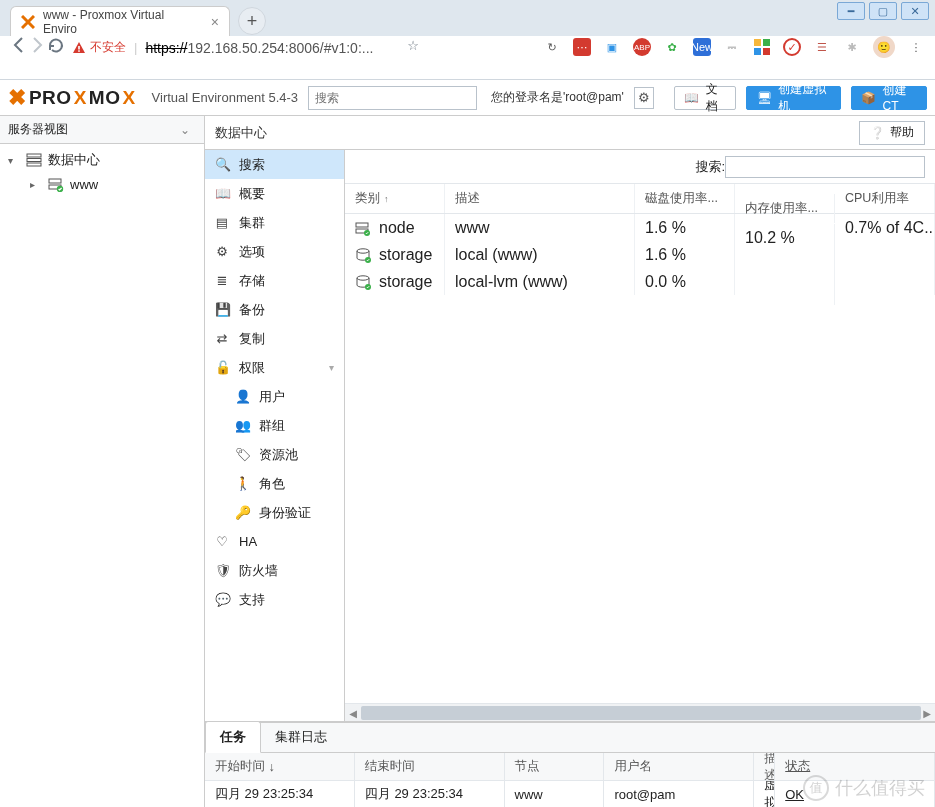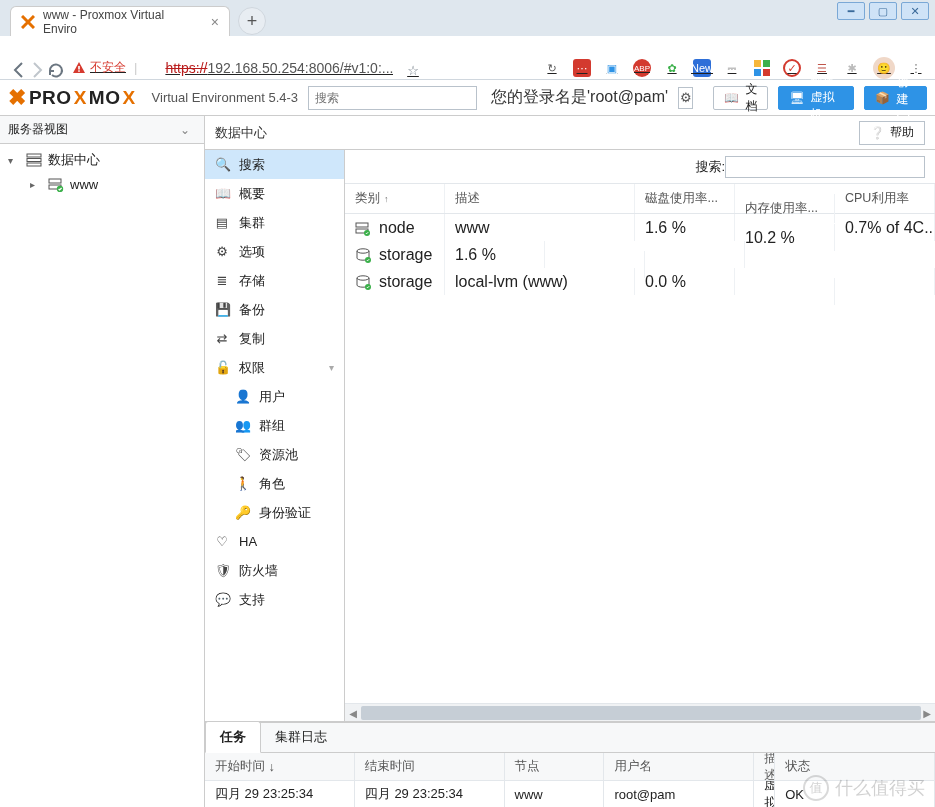--- a/index.html
+++ b/index.html
@@ -8,38 +8,38 @@
 
   
   .chrome { position:absolute; top:0; left:0; right:0; height:80px; background:#fff; }
   .winbtns { position:absolute; top:2px; right:6px; display:flex; gap:4px; }
   .winbtn { width:28px; height:18px; background:#cfe3f7; border:1px solid #7aa8d6; border-radius:2px; display:flex; align-items:center; justify-content:center; color:#3a6a9a; font-size:11px; }
   .tabstrip { height:36px; background:#dfe7ee; display:flex; align-items:flex-end; padding-left:10px; gap:8px; }
   .tab { background:#fff; border:1px solid #ccc; border-bottom:none; border-radius:6px 6px 0 0; height:30px; display:flex; align-items:center; padding:0 10px; gap:8px; font-size:12px; color:#444; max-width:220px; }
   .tab .favicon { width:14px; height:14px; color:#e57000; display:flex; align-items:center; justify-content:center; }
   .tab .x { color:#888; font-size:14px; margin-left:6px; }
   .newtab { width:28px; height:28px; border-radius:50%; background:#e8edf2; color:#555; display:flex; align-items:center; justify-content:center; font-size:18px; margin-bottom:1px; border:1px solid #d0d7de; }
-  .addrbar { height:44px; background:#fff; border-bottom:1px solid #d0d7de; display:flex; align-items:flex-end; padding:0 10px; gap:0;text-decoration:underline; }
+  .addrbar { height:44px; background:#fff; border-bottom:1px solid #d0d7de; display:flex; align-items:flex-start; padding:0 10px; gap:0; }
   .navicon { width:18px; height:18px; color:#6b7681; display:flex; align-items:center; justify-content:center; }
   .navicon.disabled { color:#c0c6cc; }
   .omnibox { flex:0 0 auto; width:340px; display:flex; align-items:center; gap:8px; border-radius:14px; padding:3px 8px; }
   .danger { color:#d63a2f; font-size:12px; display:flex; align-items:center; gap:4px; }
   .url { font-size:14px; color:#555; white-space:nowrap; overflow:hidden; text-overflow:ellipsis; }
-  .url .strike { text-decoration:line-through; color:#b91c1c;margin-left:20px; }
+  .url .strike { text-decoration:line-through; color:#000000; }
   .exticons { margin-left:auto; display:flex; align-items:center; gap:12px; }
   .exticons .ic { width:18px; height:18px; border-radius:3px; display:flex; align-items:center; justify-content:center; font-size:11px; }
 
   
   .app { position:absolute; top:80px; left:0; right:0; bottom:0; background:#fff; display:flex; flex-direction:column; }
   .topbar { height:36px; border-bottom:1px solid #ccc; display:flex; align-items:center; padding:0 8px; gap:10px; background:#fff; }
   .logo { display:flex; align-items:center; gap:2px; font-weight:bold; font-size:19px; letter-spacing:0.5px; color:#222; }
   .logo .x1 { color:#e57000; font-size:22px; font-weight:900; }
   .ver { color:#555; font-size:13px; margin-left:6px; white-space:nowrap; }
   .search-top { width:170px; height:24px; border:1px solid #b9c2cb; padding:0 6px; font-size:12px; }
-  .loginstr { color:#333; font-size:16px; margin-left:4px; white-space:nowrap; }
+  .loginstr { color:#333; font-size:12px; margin-left:4px; white-space:nowrap; }
   .gearbtn { width:22px; height:22px; border:1px solid #b9c2cb; background:#fff; display:flex; align-items:center; justify-content:center; color:#555; }
   .btn { height:24px; border:1px solid #b9c2cb; border-radius:2px; padding:0 10px; display:flex; align-items:center; gap:6px; font-size:12px; background:#fff; cursor:pointer; }
   .btn.blue { background:#2e93e6; border-color:#2e93e6; color:#fff; }
   .spacer { flex:1; }
 
   .body { flex:1; display:flex; min-height:0; }
   .leftcol { width:205px; border-right:1px solid #ccc; display:flex; flex-direction:column; }
   .viewsel { height:28px; border-bottom:1px solid #ccc; display:flex; align-items:center; padding:0 8px; font-size:12px; background:#f7f8f9; justify-content:space-between; }
   .viewsel .chev { width:16px; color:#888; }
   .tree { flex:1; padding:4px 0; }
@@ -76,21 +76,21 @@
   .hscroll .thumb { position:absolute; left:16px; top:2px; height:14px; width:560px; background:#c6ced6; border-radius:2px; }
   .hscroll .arr { position:absolute; top:0; width:16px; height:18px; display:flex; align-items:center; justify-content:center; color:#888; font-size:10px; }
   .hscroll .arr.l { left:0; } .hscroll .arr.r { right:0; }
 
   .bottom { border-top:2px solid #ccc; display:flex; flex-direction:column; }
   .tabsrow { height:30px; display:flex; align-items:flex-end; background:#f7f8f9; border-bottom:1px solid #ccc; }
   .btab { padding:6px 14px; font-size:13px; cursor:pointer; }
   .btab.sel { background:#fff; border:1px solid #ccc; border-bottom:1px solid #fff; border-radius:3px 3px 0 0; margin-bottom:-1px; font-weight:bold; }
   .loghead { height:28px; border-bottom:1px solid #e3e7eb; display:flex; align-items:center; background:#f7f8f9; font-size:12.5px; color:#555; }
   .lc { padding:0 10px; border-right:1px solid #e3e7eb; height:100%; display:flex; align-items:center; overflow:hidden; }
-  .lc1,.lc2 { width:150px; } .lc3 { width:100px; } .lc4 { width:150px; } .lc5 { flex:1; } .lc6 { width:160px; }
+  .lc1,.lc2 { width:150px; } .lc3 { width:100px; } .lc4 { width:150px; } .lc5 { flex:1; } .lc6 { width:160px;text-decoration:underline; }
   .lrow { height:26px; display:flex; align-items:center; font-size:13px; }
 
   .watermark { position:absolute; right:10px; bottom:6px; opacity:0.22; display:flex; align-items:center; gap:6px; color:#333; font-size:18px; pointer-events:none; }
   .watermark .circ { width:26px; height:26px; border:2px solid #555; border-radius:50%; display:flex; align-items:center; justify-content:center; font-size:13px; }
 
   svg { display:block; }
 </style>
 </head>
 <body>
 
@@ -348,20 +348,21 @@
                   <span class="typeic">
                     <svg width="16" height="16" viewBox="0 0 16 16">
                       <ellipse cx="8" cy="4" rx="6" ry="2.2" fill="none" stroke="#555"></ellipse>
                       <path d="M2 4 v7 a6 2.2 0 0 0 12 0 v-7" fill="none" stroke="#555"></path>
                       <circle cx="13" cy="13" r="3" fill="#3bb04a"></circle>
                       <path d="M11.8 13 l0.8 0.8 l1.6 -1.6" stroke="#fff" stroke-width="1" fill="none"></path>
                     </svg>
                   </span>
                   <span>storage</span>
                 </div>
+                <div class="col c-desc">local (www)</div>
                 <div class="col c-disk">1.6 %</div>
                 <div class="col c-mem"></div>
                 <div class="col c-cpu"></div>
               </div>
               <div class="grow">
                 <div class="col c-type">
                   <span class="typeic">
                     <svg width="16" height="16" viewBox="0 0 16 16">
                       <ellipse cx="8" cy="4" rx="6" ry="2.2" fill="none" stroke="#555"></ellipse>
                       <path d="M2 4 v7 a6 2.2 0 0 0 12 0 v-7" fill="none" stroke="#555"></path>

